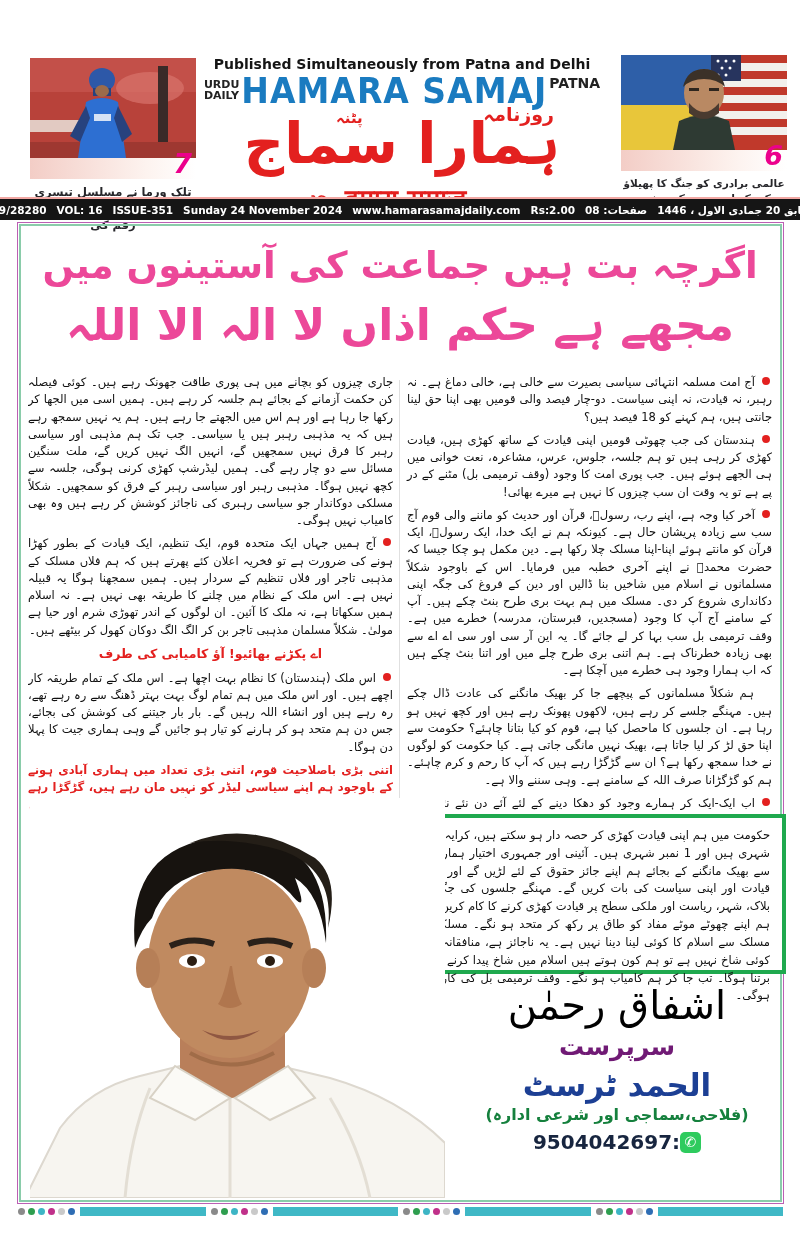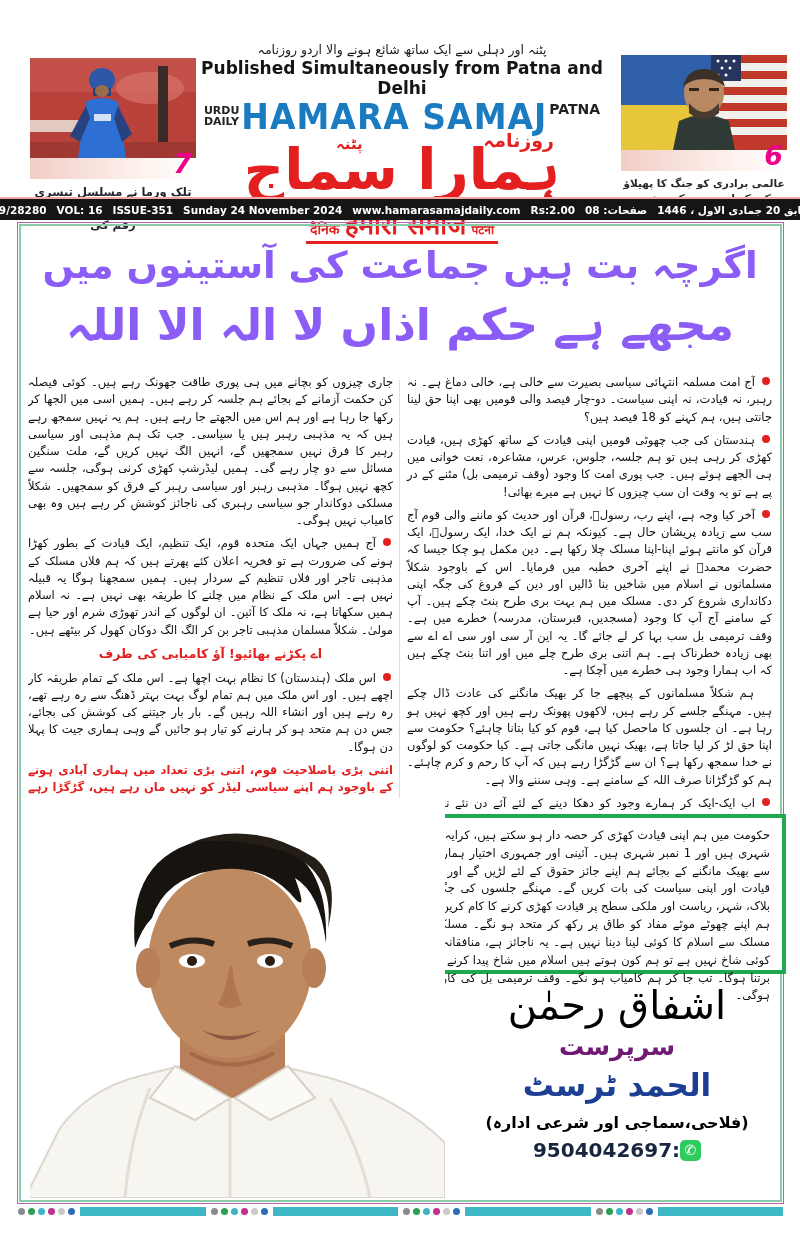--- a/index.html
+++ b/index.html
@@ -17,21 +17,21 @@
   .promo-caption{margin-top:5px;text-align:center;font-weight:bold;color:#26262a;
                  line-height:1.45;}
   #left-promo{left:30px;top:58px;width:166px;}
   #left-promo .promo-caption{font-size:11.5px;}
   #right-promo{left:621px;top:55px;width:166px;}
   #right-promo .promo-caption{font-size:10.5px;}
 
   
   .masthead{position:absolute;left:198px;top:42px;width:408px;height:156px;text-align:center;}
   .m-tagline{font-size:12.5px;color:#1b1b1b;}
-  .m-eng-tagline{font-size:17px;font-weight:bold;color:#151515;margin-top:1px;}
+  .m-eng-tagline{font-size:14px;font-weight:bold;color:#151515;margin-top:14px;}
   .m-logo-row{display:flex;justify-content:center;align-items:center;margin-top:2px;line-height:1;}
   .m-urdu-daily{font-size:11px;font-weight:bold;color:#222;text-align:left;line-height:.95;}
   .m-title-en{font-size:33px;font-weight:bold;color:#1a7bc0;letter-spacing:1px;margin:0 2px;
               transform:scaleY(1.05);}
   .m-patna-en{font-size:14px;font-weight:bold;color:#222;align-self:flex-start;margin-top:2px;}
   .m-big-urdu{position:relative;height:74px;margin-top:0;}
   .m-title-ur{font-size:56px;font-weight:bold;color:#e3201f;line-height:74px;}
   .m-rozanama{position:absolute;top:-4px;right:52px;font-size:19px;font-weight:bold;color:#e3201f;}
   .m-patna-ur{position:absolute;top:2px;left:138px;font-size:15px;font-weight:bold;color:#e3201f;
               letter-spacing:7px;}
@@ -46,21 +46,21 @@
             border-top:2px solid #f2a8a4;color:#fff;font-size:10.5px;font-weight:bold;
             display:flex;align-items:center;justify-content:center;gap:10px;white-space:nowrap;}
   .info-bar span{display:inline-block;}
 
   
   .frame{position:absolute;left:17px;top:222px;width:765px;height:980px;
          border:1px solid #bb5fb4;}
   .frame-inner{position:absolute;inset:1px;border:2px solid #8accaa;}
 
   
-  .headline{position:absolute;left:40px;top:238px;width:720px;text-align:center;color:#8b5cf6;}
+  .headline{position:absolute;left:40px;top:238px;width:720px;text-align:center;color:#ec4899;}
   .headline .l1{font-size:37px;font-weight:bold;line-height:1.5;}
   .headline .l2{font-size:44px;font-weight:bold;line-height:1.4;}
 
   
   .body-cols{position:absolute;left:28px;top:374px;width:744px;height:440px;display:flex;
              gap:14px;overflow:hidden;}
   .col{width:50%;font-size:11.5px;line-height:1.5;text-align:justify;color:#101010;}
   .col p{margin:0 0 6px 0;}
   .col .indent{text-indent:18px;}
   .bullet{display:inline-block;width:8px;height:8px;border-radius:50%;background:#e3201f;
@@ -75,21 +75,21 @@
              text-align:justify;color:#101010;background:#fff;}
 
   
   .portrait{position:absolute;left:30px;top:798px;width:415px;height:400px;background:#fff;}
 
   
   .signature{position:absolute;left:452px;top:982px;width:330px;text-align:center;}
   .sig-name{font-size:40px;font-weight:normal;color:#000000;line-height:1.15;}
   .sig-role{font-size:25px;color:#701a75;font-weight:bold;margin-top:4px;}
   .sig-org{font-size:31px;font-weight:bold;color:#1c3f94;margin-top:6px;}
-  .sig-desc{font-size:16px;font-weight:bold;color:#000000;margin-top:10px;}
+  .sig-desc{font-size:16px;font-weight:bold;color:#15803d;margin-top:2px;}
   .sig-phone{margin-top:6px;display:flex;justify-content:center;align-items:center;
              font-size:20px;font-weight:bold;color:#17253f;direction:ltr;}
   .wa-icon{width:21px;height:21px;border-radius:5px;background:#2ecb5e;color:#fff;display:inline-flex;
            align-items:center;justify-content:center;font-size:14px;line-height:1;}
 
   
   .bottom-bar{position:absolute;left:18px;top:1206px;width:765px;height:10px;display:flex;
               align-items:center;gap:5px;}
   .dots{display:flex;gap:3px;align-items:center;}
   .dots i{width:7px;height:7px;border-radius:50%;display:inline-block;}
@@ -151,21 +151,20 @@
       <rect x="68" y="33" width="10" height="3" fill="#2f261e"></rect>
       <rect x="88" y="33" width="10" height="3" fill="#2f261e"></rect>
     </svg>
     <div class="promo-strip">
       <span class="promo-num">6</span>
     </div>
     <div class="promo-caption rtl">عالمی برادری کو جنگ کا پھیلاؤ روکنے کے لیے پوتین کو سخت رد عمل دینا چاہیے : یوکرینی صدر</div>
   </div>
 
   <div class="masthead">
-    <div class="m-tagline rtl">پٹنہ اور دہلی سے ایک ساتھ شائع ہونے والا اردو روزنامہ</div>
     <div class="m-eng-tagline">Published Simultaneously from Patna and Delhi</div>
     <div class="m-logo-row">
       <div class="m-urdu-daily">
         <div>URDU</div>
         <div>DAILY</div>
       </div>
       <div class="m-title-en">HAMARA SAMAJ</div>
       <div class="m-patna-en">PATNA</div>
     </div>
     <div class="m-big-urdu">

